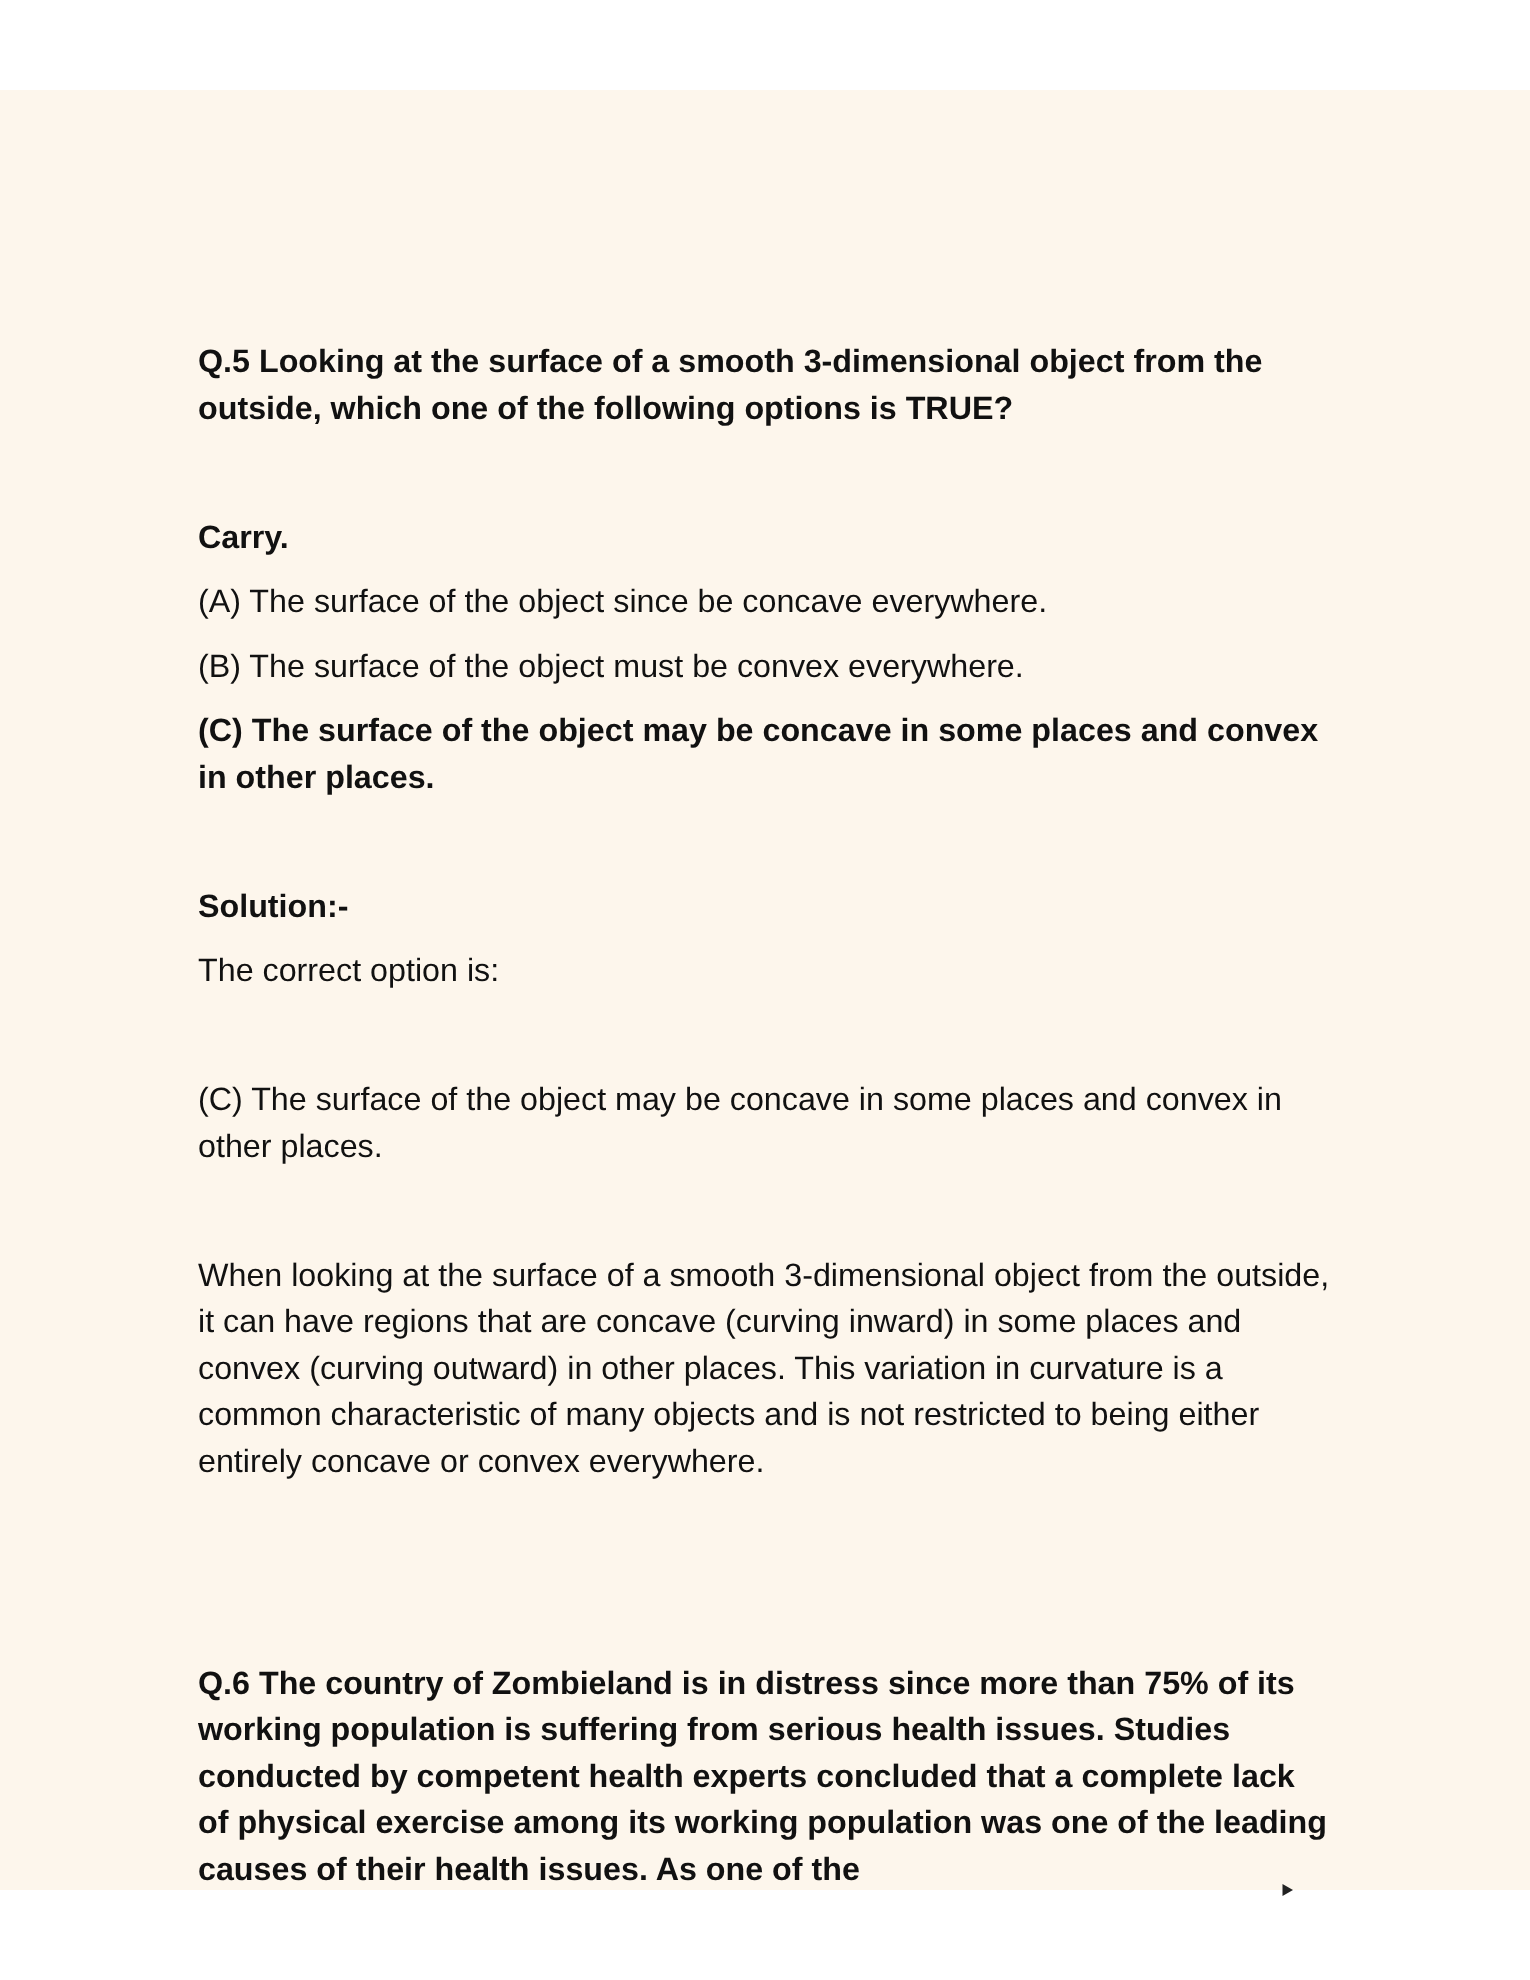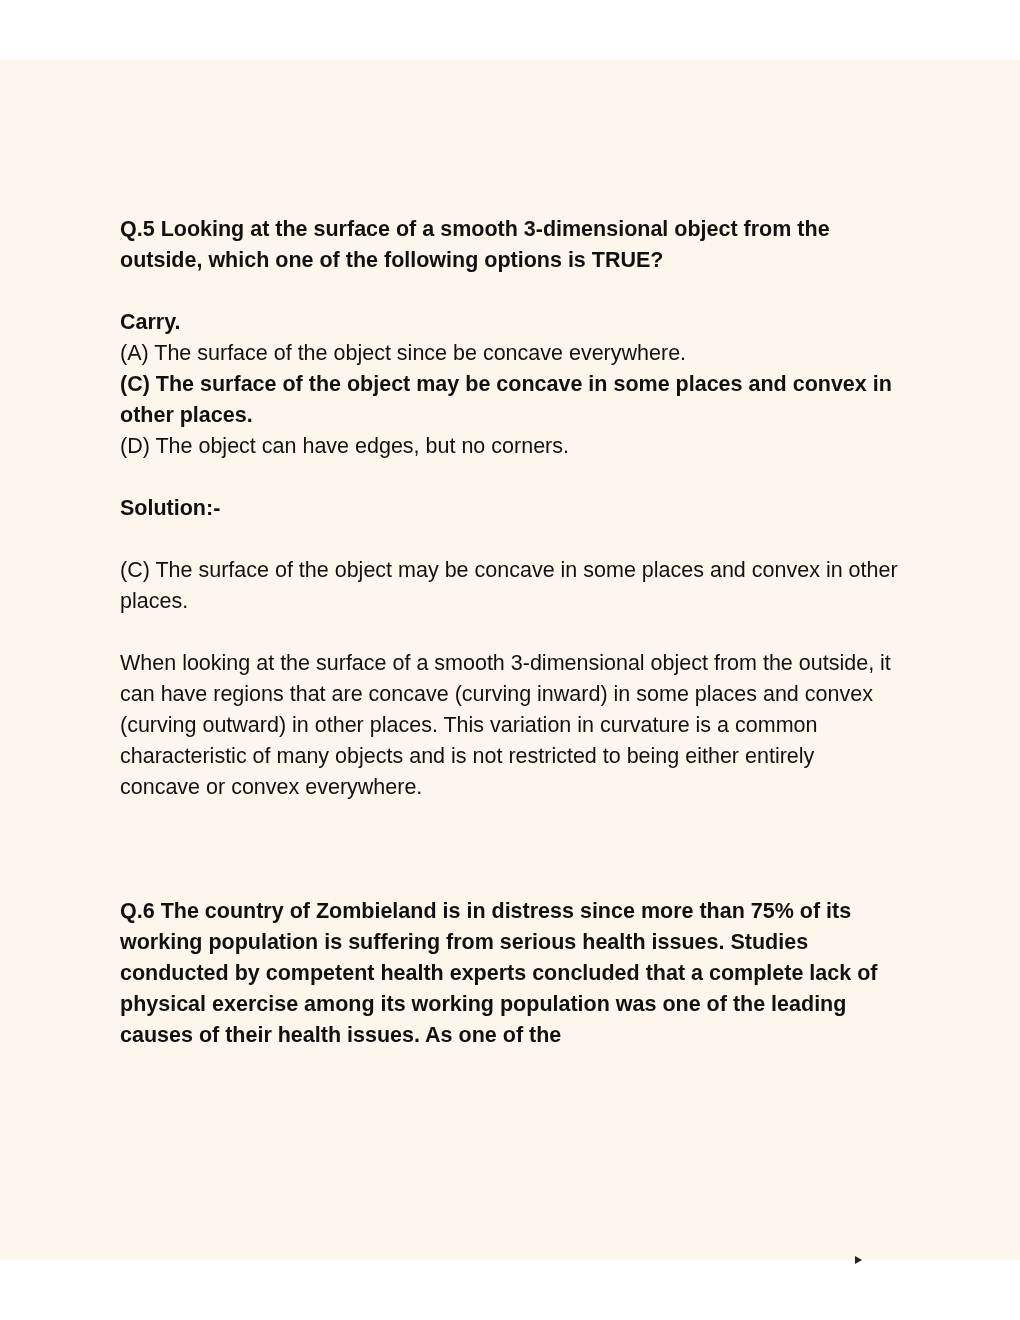--- a/index.html
+++ b/index.html
@@ -9,43 +9,44 @@
       font-family: "Liberation Sans", sans-serif; color: #111111;
     }
     .page {
       position: absolute; left: 0; top: 60px; width: 1020px; height: 1200px;
       background: #fdf6ec;
     }
     .content {
       position: absolute; left: 120px; top: 214px; width: 780px;
       font-size: 21.5px; line-height: 31px;
     }
-    .content p { margin: 0; }
+    .content p { margin: 12px; }
     .b { font-weight: bold; }
     .gap { height: 31px; }
     .gap2 { height: 62px; }
     .cursor {
       position: absolute; left: 855px; top: 1256px; width: 0; height: 0;
       border-left: 7px solid #222; border-top: 4px solid transparent; border-bottom: 4px solid transparent;
     }
   </style>
 </head>
 <body>
 
 <div class="page"></div>
 
 <div class="content">
   <p class="b">Q.5 Looking at the surface of a smooth 3-dimensional object from the outside, which one of the following options is TRUE?</p>
   <div class="gap"></div>
   <p class="b">Carry.</p>
   <p>(A) The surface of the object since be concave everywhere.</p>
+  <p>(B) The surface of the object must be convex everywhere.</p>
   <p class="b">(C) The surface of the object may be concave in some places and convex in other places.</p>
-  <p>(D) The object can have edges, but no corners.</p>
   <div class="gap"></div>
   <p class="b">Solution:-</p>
+  <p>The correct option is:</p>
   <div class="gap"></div>
   <p>(C) The surface of the object may be concave in some places and convex in other places.</p>
   <div class="gap"></div>
   <p>When looking at the surface of a smooth 3-dimensional object from the outside, it can have regions that are concave (curving inward) in some places and convex (curving outward) in other places. This variation in curvature is a common characteristic of many objects and is not restricted to being either entirely concave or convex everywhere.</p>
   <div class="gap2"></div>
   <div class="gap"></div>
   <p class="b">Q.6 The country of Zombieland is in distress since more than 75% of its working population is suffering from serious health issues. Studies conducted by competent health experts concluded that a complete lack of physical exercise among its working population was one of the leading causes of their health issues. As one of the</p>
 </div>
 
 <div class="cursor"></div>

